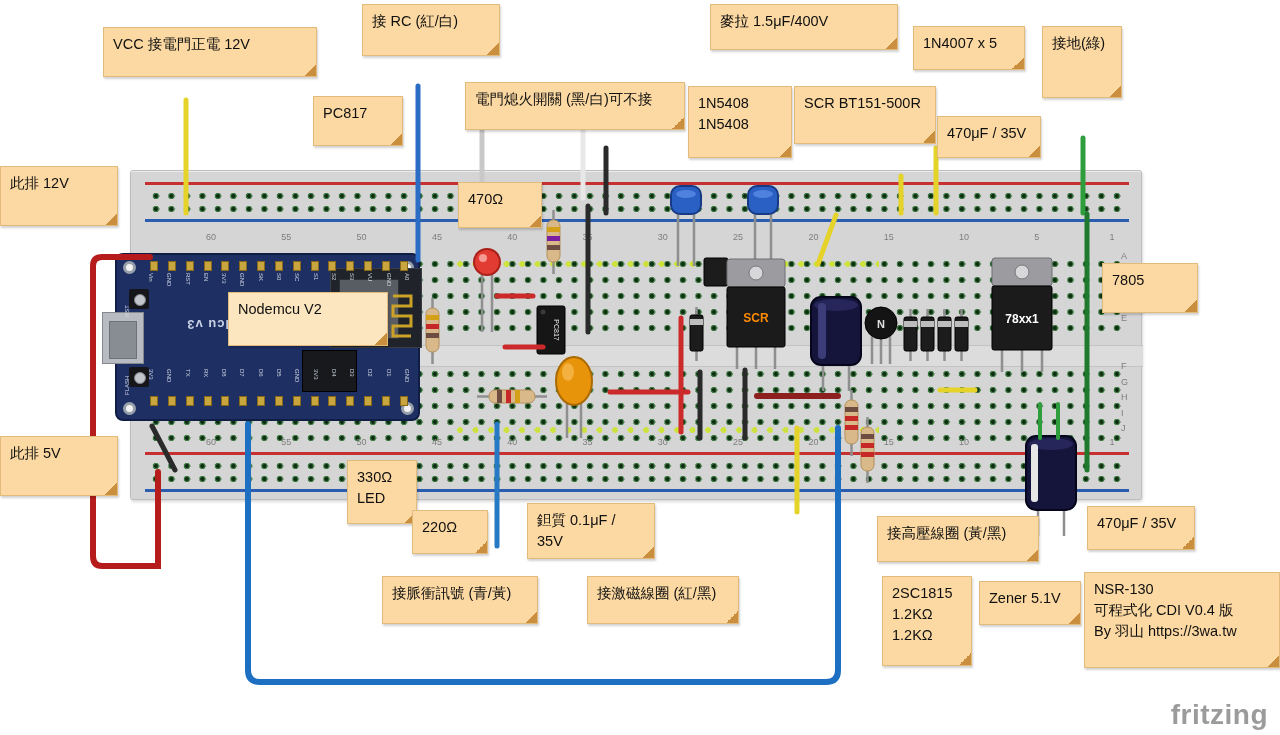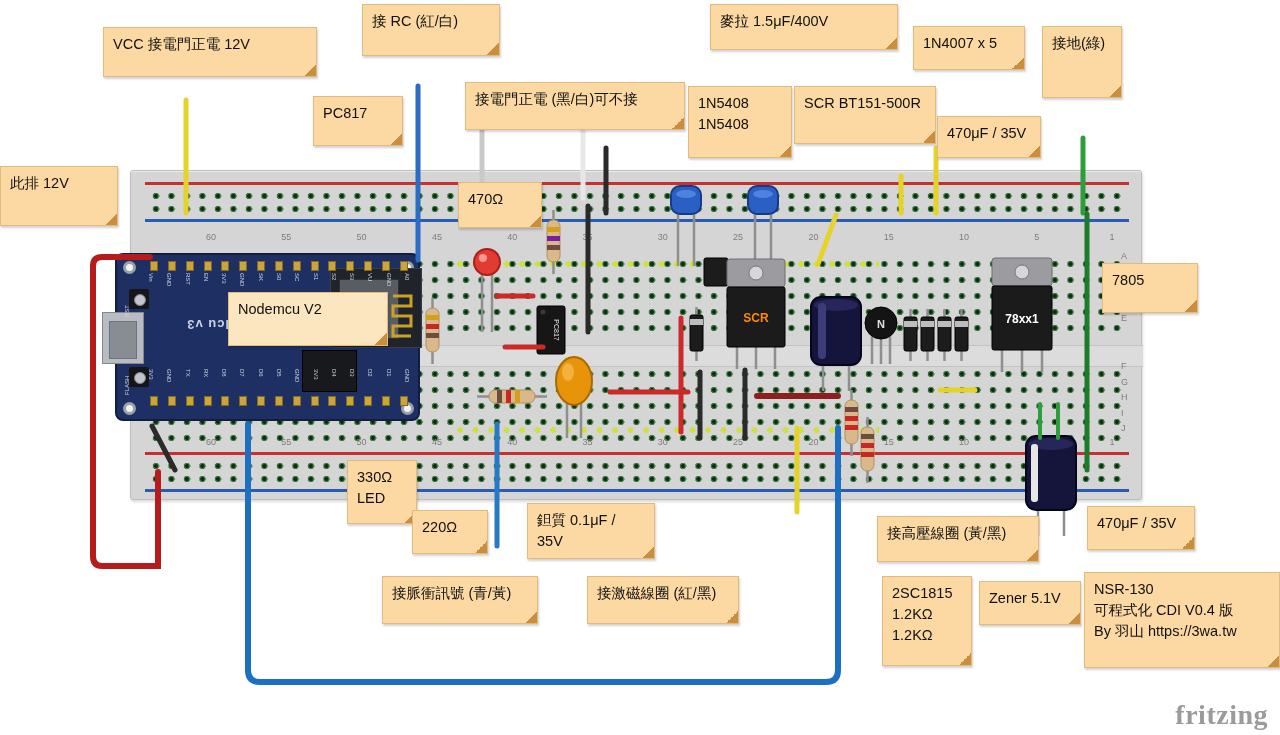--- a/index.html
+++ b/index.html
@@ -43,21 +43,21 @@
 #overlay-holder{position:absolute;left:0;top:0;width:1280px;height:735px;z-index:20;pointer-events:none}
 
 
 #notes-layer{position:absolute;left:0;top:0;width:1280px;height:735px;z-index:30;pointer-events:none}
 .note{position:absolute;background:#fcd9a2;border:1px solid #e2ba7c;box-shadow:1px 2px 2px rgba(0,0,0,.18);padding:6px 9px;font-size:14.5px;color:#101010;line-height:1.45;pointer-events:auto}
 .note::after{content:"";position:absolute;right:0;bottom:0;width:12px;height:12px;background:linear-gradient(315deg,#c98f3f 0 50%,rgba(0,0,0,0) 50%)}
 .note-light{background:#fbe6c0}
 .note-line{min-height:1.1em}
 
 
-.watermark{position:absolute;right:12px;bottom:4px;font-size:28px;font-weight:bold;color:#9b9b9b;letter-spacing:.5px;z-index:45;font-family:Liberation Serif, serif}
+.watermark{position:absolute;right:12px;bottom:4px;font-size:28px;font-weight:bold;color:#9b9b9b;letter-spacing:.5px;z-index:45;font-family:Liberation Sans, sans-serif}
 </style>
 </head>
 <body>
 
 <div id="canvas">
 
   <div class="breadboard">
     <div class="rail red" style="top:11px"></div>
     <div class="holes rail-holes" style="top:18px"></div>
     <div class="rail blue" style="top:48px"></div>
@@ -368,21 +368,21 @@
       <div class="note" style="left: 913px; top: 26px; width: 112px; min-height: 44px;">
         <div class="note-line">1N4007 x 5</div>
       </div>
       <div class="note" style="left: 1042px; top: 26px; width: 80px; min-height: 72px;">
         <div class="note-line">接地(綠)</div>
       </div>
       <div class="note" style="left: 313px; top: 96px; width: 90px; min-height: 50px;">
         <div class="note-line">PC817</div>
       </div>
       <div class="note" style="left: 465px; top: 82px; width: 220px; min-height: 48px;">
-        <div class="note-line">接電門正電 (黑/白)可不接</div>
+        <div class="note-line">電門熄火開關 (黑/白)可不接</div>
       </div>
       <div class="note" style="left: 688px; top: 86px; width: 104px; min-height: 72px;">
         <div class="note-line">1N5408</div>
         <div class="note-line">1N5408</div>
       </div>
       <div class="note" style="left: 794px; top: 86px; width: 142px; min-height: 58px;">
         <div class="note-line">SCR BT151-500R</div>
       </div>
       <div class="note" style="left: 937px; top: 116px; width: 104px; min-height: 42px;">
         <div class="note-line">470μF / 35V</div>
@@ -391,20 +391,23 @@
         <div class="note-line">此排 12V</div>
       </div>
       <div class="note" style="left: 458px; top: 182px; width: 84px; min-height: 46px;">
         <div class="note-line">470Ω</div>
       </div>
       <div class="note" style="left: 1102px; top: 263px; width: 96px; min-height: 50px;">
         <div class="note-line">7805</div>
       </div>
       <div class="note note-light" style="left: 228px; top: 292px; width: 160px; min-height: 54px;">
         <div class="note-line">Nodemcu V2</div>
+      </div>
+      <div class="note" style="left: 0px; top: 436px; width: 118px; min-height: 60px;">
+        <div class="note-line">此排 5V</div>
       </div>
       <div class="note" style="left: 347px; top: 460px; width: 70px; min-height: 64px;">
         <div class="note-line">330Ω</div>
         <div class="note-line">LED</div>
       </div>
       <div class="note" style="left: 412px; top: 510px; width: 76px; min-height: 44px;">
         <div class="note-line">220Ω</div>
       </div>
       <div class="note" style="left: 527px; top: 503px; width: 128px; min-height: 48px;">
         <div class="note-line">鉭質 0.1μF / 35V</div>

